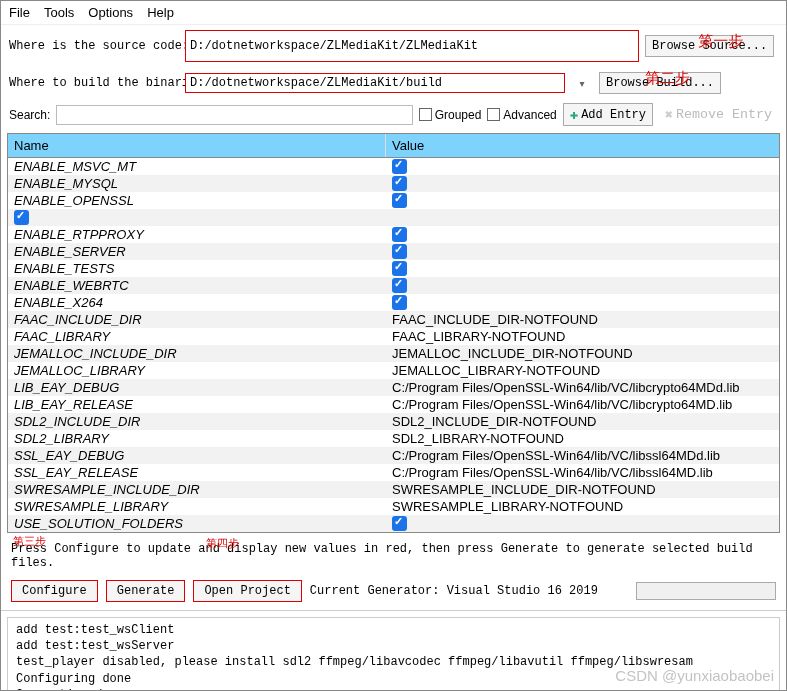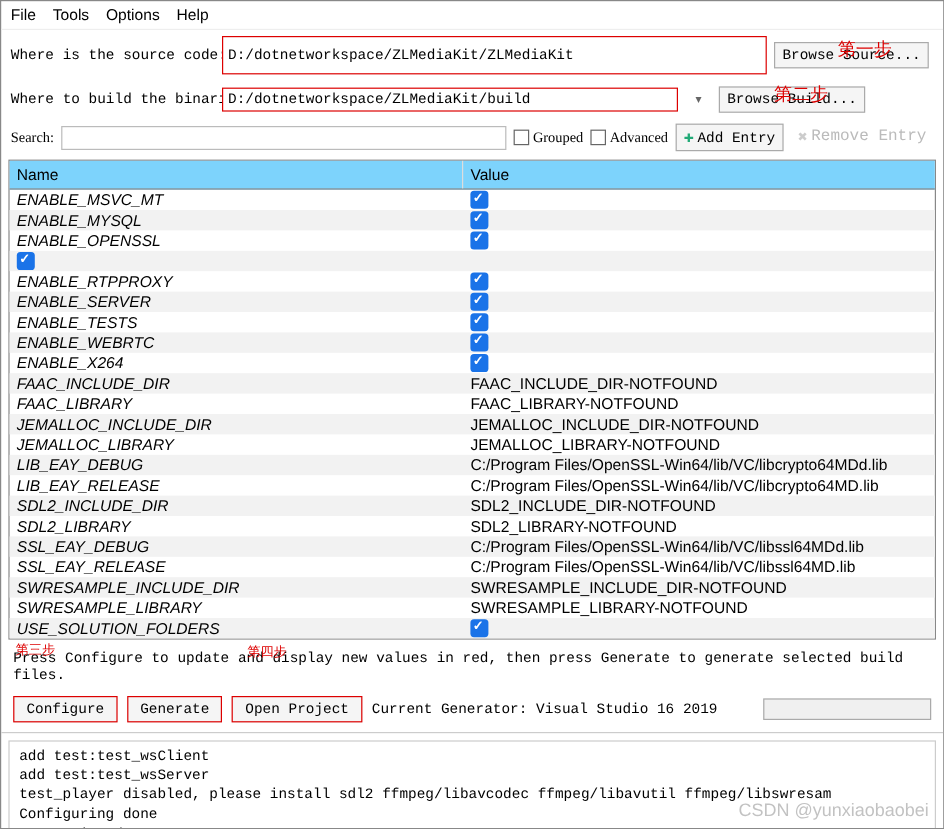--- a/index.html
+++ b/index.html
@@ -12,21 +12,21 @@
 .bin-label { width: 170px; }
 .red-box { border: 1.5px solid #d00; padding: 2px 4px; font-family: "Courier New", monospace; font-size: 12px; background: #fff; }
 .src-input { width: 454px; height: 32px; }
 .bin-input { width: 380px; height: 20px; }
 .combo-arrow { width: 22px; text-align: center; color: #666; font-size: 10px; }
 .browse-btn { border: 1px solid #aaa; background: #f5f5f5; padding: 2px 6px; font-family: "Courier New", monospace; font-size: 12px; height: 22px; cursor: pointer; position: relative; }
 .anno { position: absolute; color: #d00; font-size: 15px; font-family: "SimSun", serif; pointer-events: none; }
 .anno1 { right: 30px; top: -4px; }
 .anno2 { right: 30px; top: -4px; }
 .search-row { display: flex; align-items: center; padding: 4px 8px; gap: 6px; }
-.search-row label { font-family: Liberation Serif, serif; }
+.search-row label { font-family: Liberation Sans, sans-serif; }
 .search-input { flex: 1; border: 1px solid #bbb; height: 20px; padding: 0 4px; }
 .chk { display: flex; align-items: center; gap: 3px; font-family: "Courier New", monospace; font-size: 12px; }
 .chk .box { width: 13px; height: 13px; border: 1px solid #666; background: #fff; }
 .add-btn { border: 1px solid #aaa; background: #f5f5f5; padding: 2px 6px; font-family: "Courier New", monospace; font-size: 12px; display: flex; align-items: center; gap: 3px; cursor: pointer; }
 .plus { color: #2a7; font-weight: bold; font-size: 14px; }
 .remove-btn { border: none; background: transparent; color: #bbb; font-family: "Courier New", monospace; padding: 2px 6px; display: flex; gap: 3px; align-items: center; }
 .xmark { color: #ccc; font-weight: bold; }
 .grid-wrap { border: 1px solid #888; margin: 3px 6px; }
 .grid-head { display: flex; background: #7dd3fc; border-bottom: 1px solid #888; }
 .grid-head div { padding: 4px 6px; font-size: 13px; }

